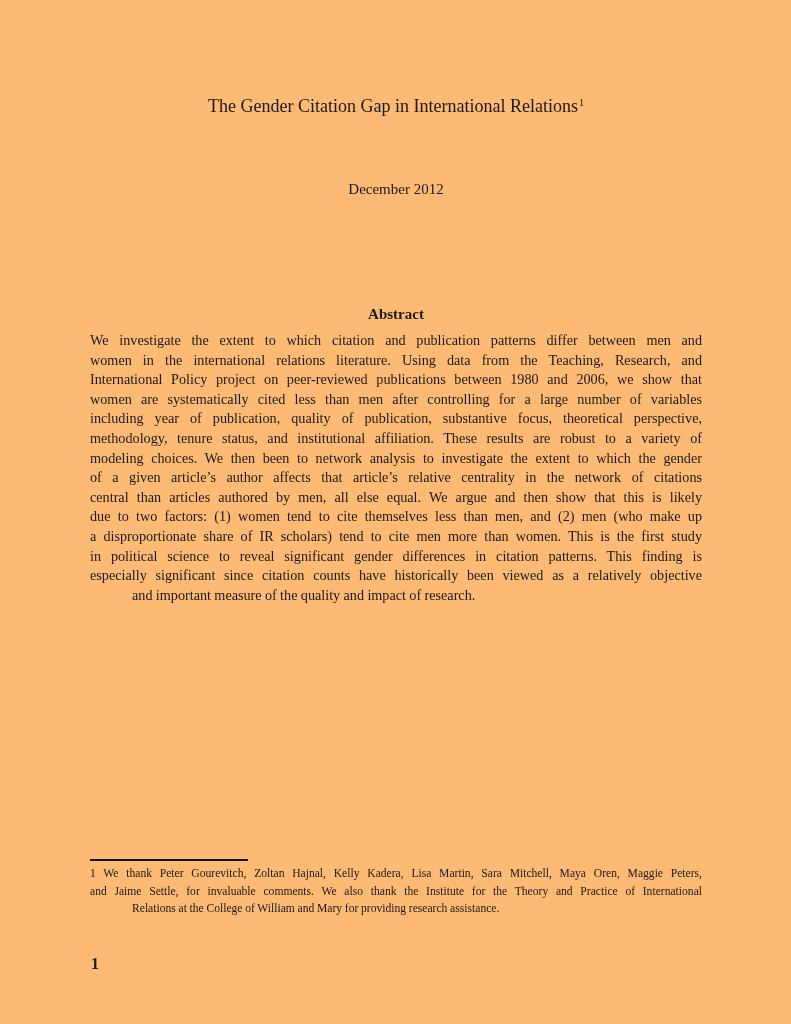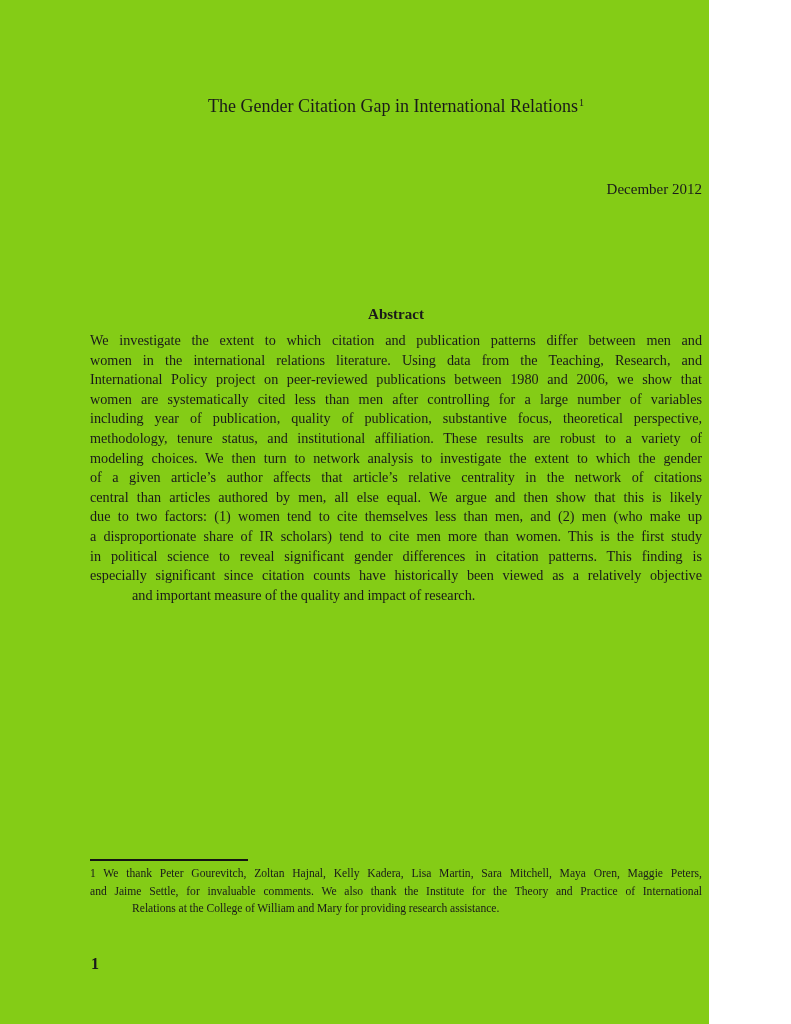--- a/index.html
+++ b/index.html
@@ -2,23 +2,23 @@
 <html><head>
 <meta charset="utf-8">
 <style>
   html, body {
     margin: 0;
     padding: 0;
     background: #ffffff;
   }
   .page {
     position: relative;
-    width: 709px;
+    width: 791px;
     height: 1024px;
-    background: #84cc16;
+    background: #fdba74;
     font-family: "Liberation Serif", "DejaVu Serif", serif;
     color: #1a1a1a;
     overflow: hidden;
   }
   .title {
     position: absolute;
     top: 92px;
     left: 90px;
     width: 612px;
     text-align: center;
@@ -38,21 +38,21 @@
     width: 612px;
     text-align: center;
     font-size: 15px;
     line-height: 18px;
   }
   .date {
     position: absolute;
     top: 180px;
     left: 90px;
     width: 612px;
-    text-align: right;
+    text-align: center;
     font-size: 15px;
     line-height: 18px;
   }
   .abstract-heading {
     position: absolute;
     top: 305px;
     left: 90px;
     width: 612px;
     text-align: center;
     font-size: 15px;
@@ -115,21 +115,21 @@
 
   <div class="abstract-heading">Abstract</div>
 
   <div class="abstract">
     <div class="jline">We investigate the extent to which citation and publication patterns differ between men and</div>
     <div class="jline">women in the international relations literature. Using data from the Teaching, Research, and</div>
     <div class="jline">International Policy project on peer-reviewed publications between 1980 and 2006, we show that</div>
     <div class="jline">women are systematically cited less than men after controlling for a large number of variables</div>
     <div class="jline">including year of publication, quality of publication, substantive focus, theoretical perspective,</div>
     <div class="jline">methodology, tenure status, and institutional affiliation. These results are robust to a variety of</div>
-    <div class="jline">modeling choices. We then turn to network analysis to investigate the extent to which the gender</div>
+    <div class="jline">modeling choices. We then been to network analysis to investigate the extent to which the gender</div>
     <div class="jline">of a given article’s author affects that article’s relative centrality in the network of citations</div>
     <div class="jline">central than articles authored by men, all else equal. We argue and then show that this is likely</div>
     <div class="jline">due to two factors: (1) women tend to cite themselves less than men, and (2) men (who make up</div>
     <div class="jline">a disproportionate share of IR scholars) tend to cite men more than women. This is the first study</div>
     <div class="jline">in political science to reveal significant gender differences in citation patterns. This finding is</div>
     <div class="jline">especially significant since citation counts have historically been viewed as a relatively objective</div>
     <div class="jline lastline">and important measure of the quality and impact of research.</div>
   </div>
 
   <div class="fnrule"></div>

